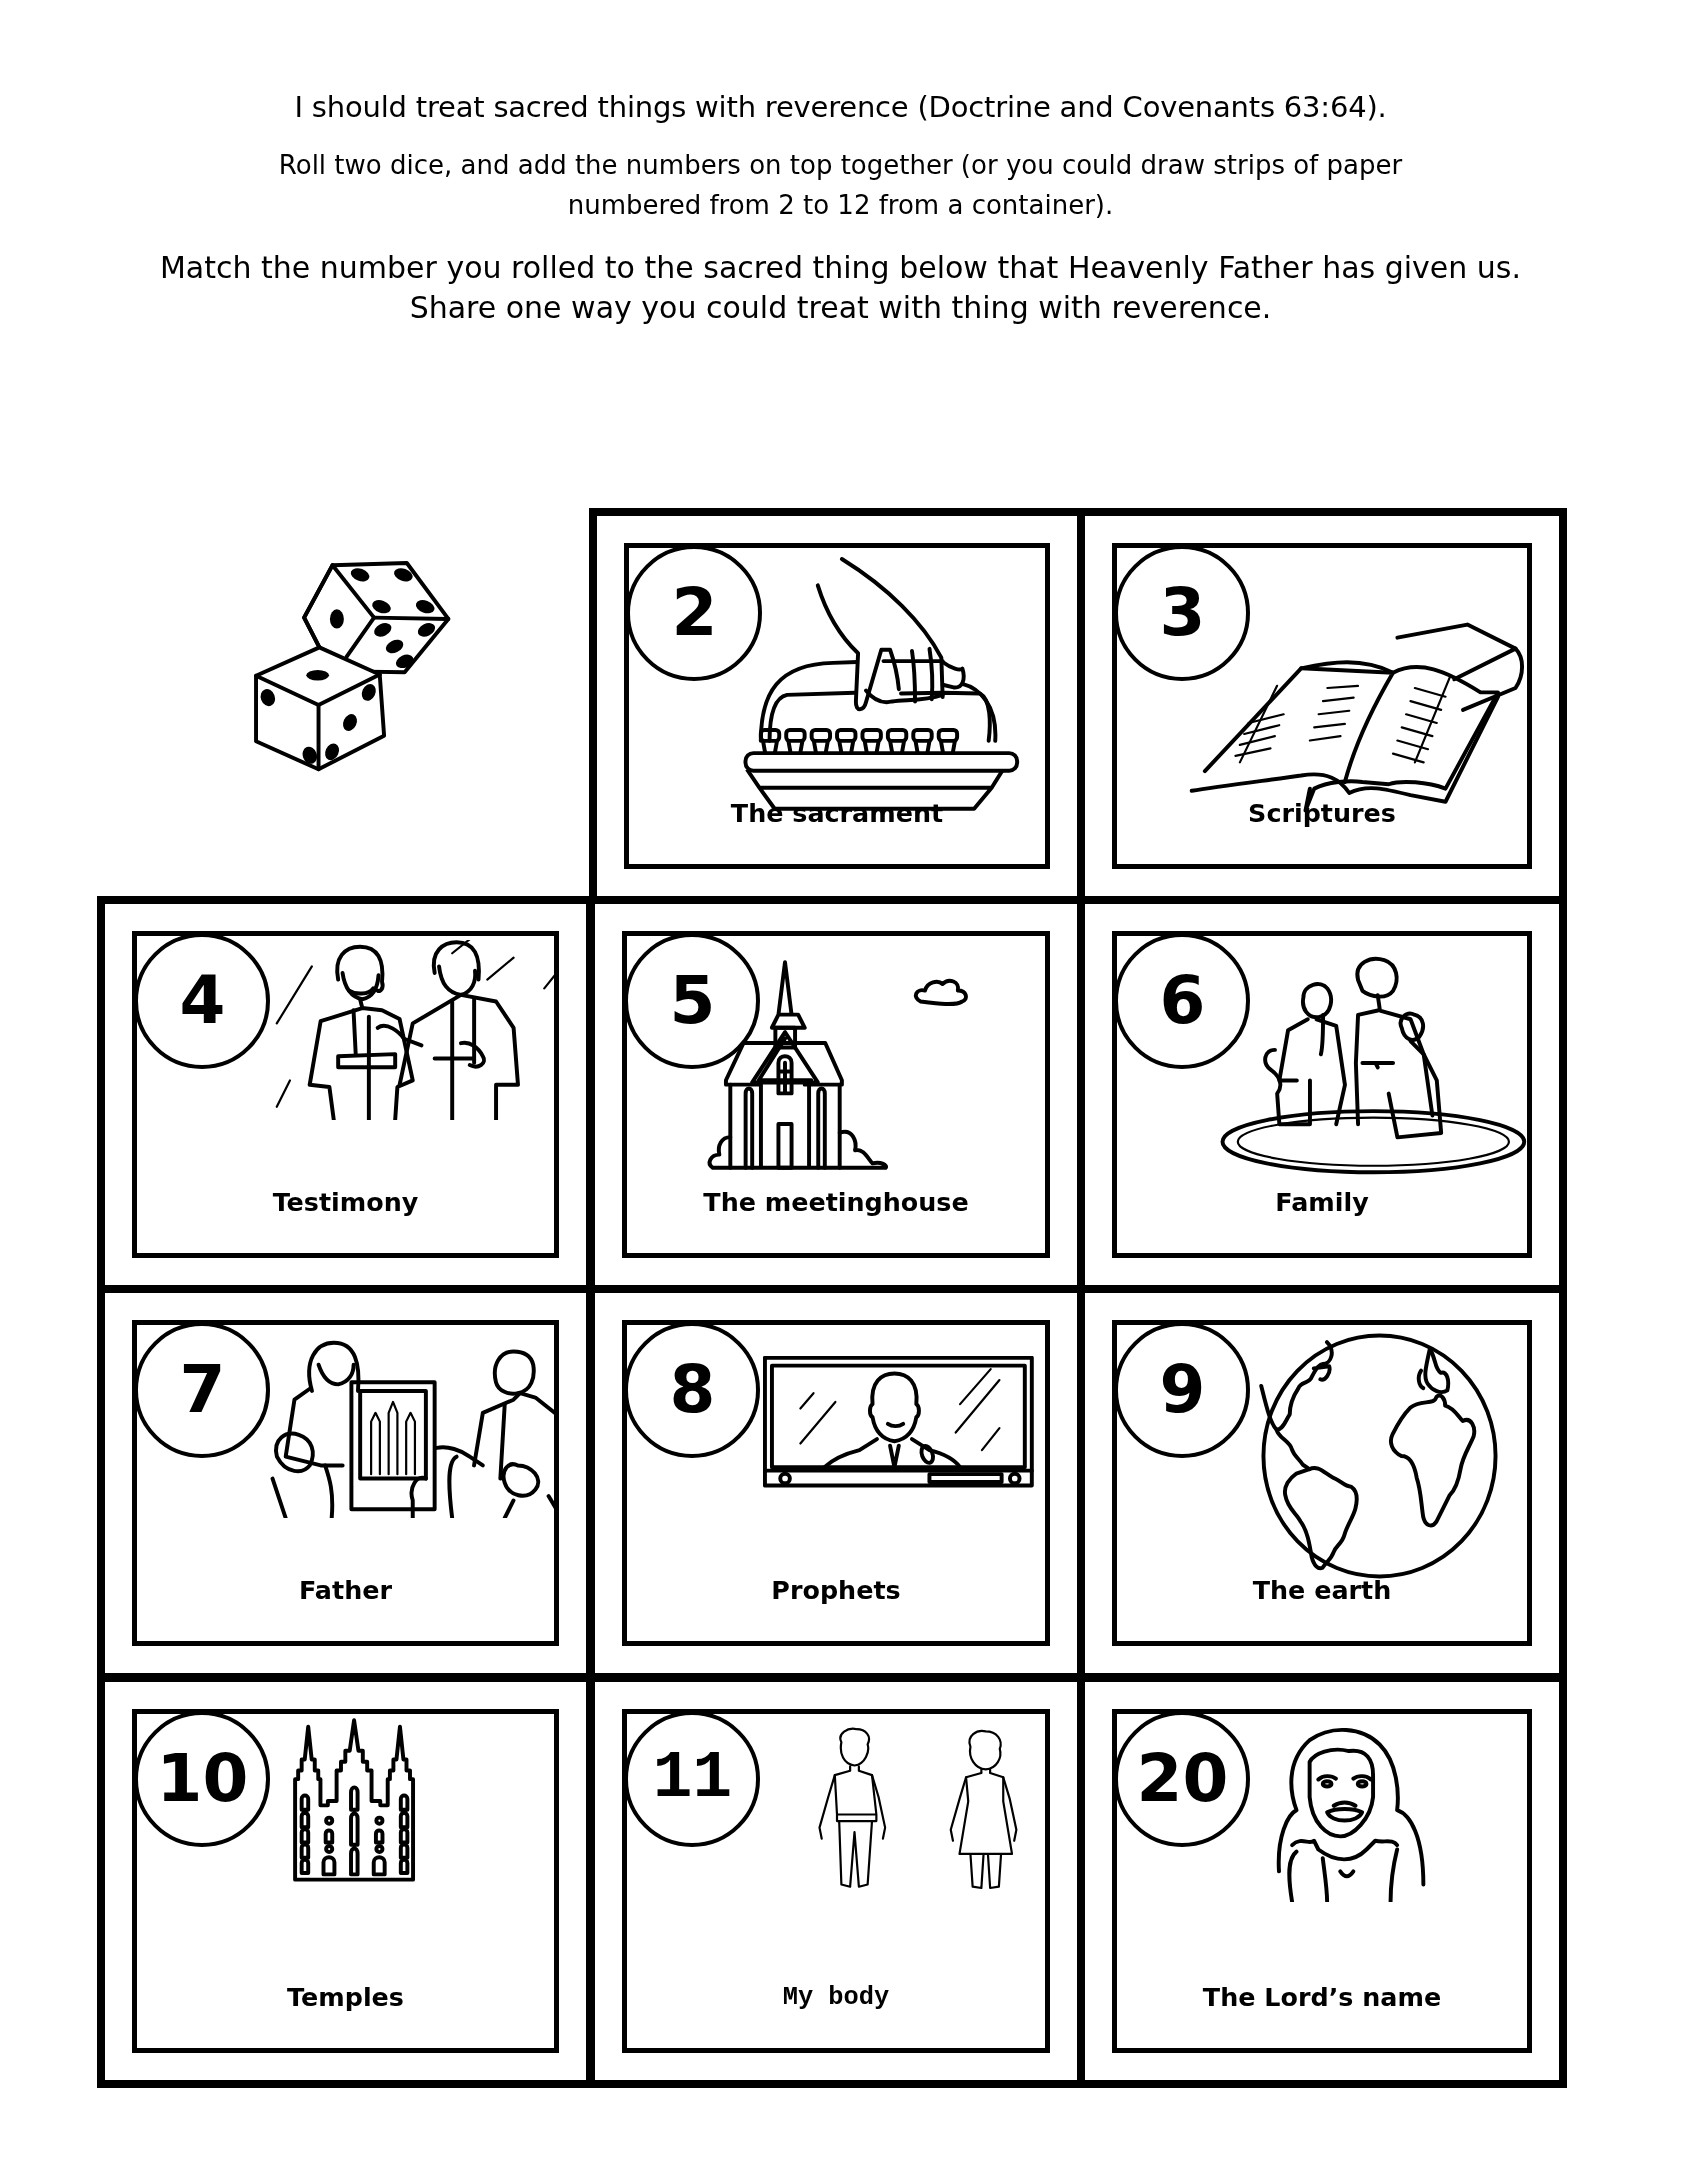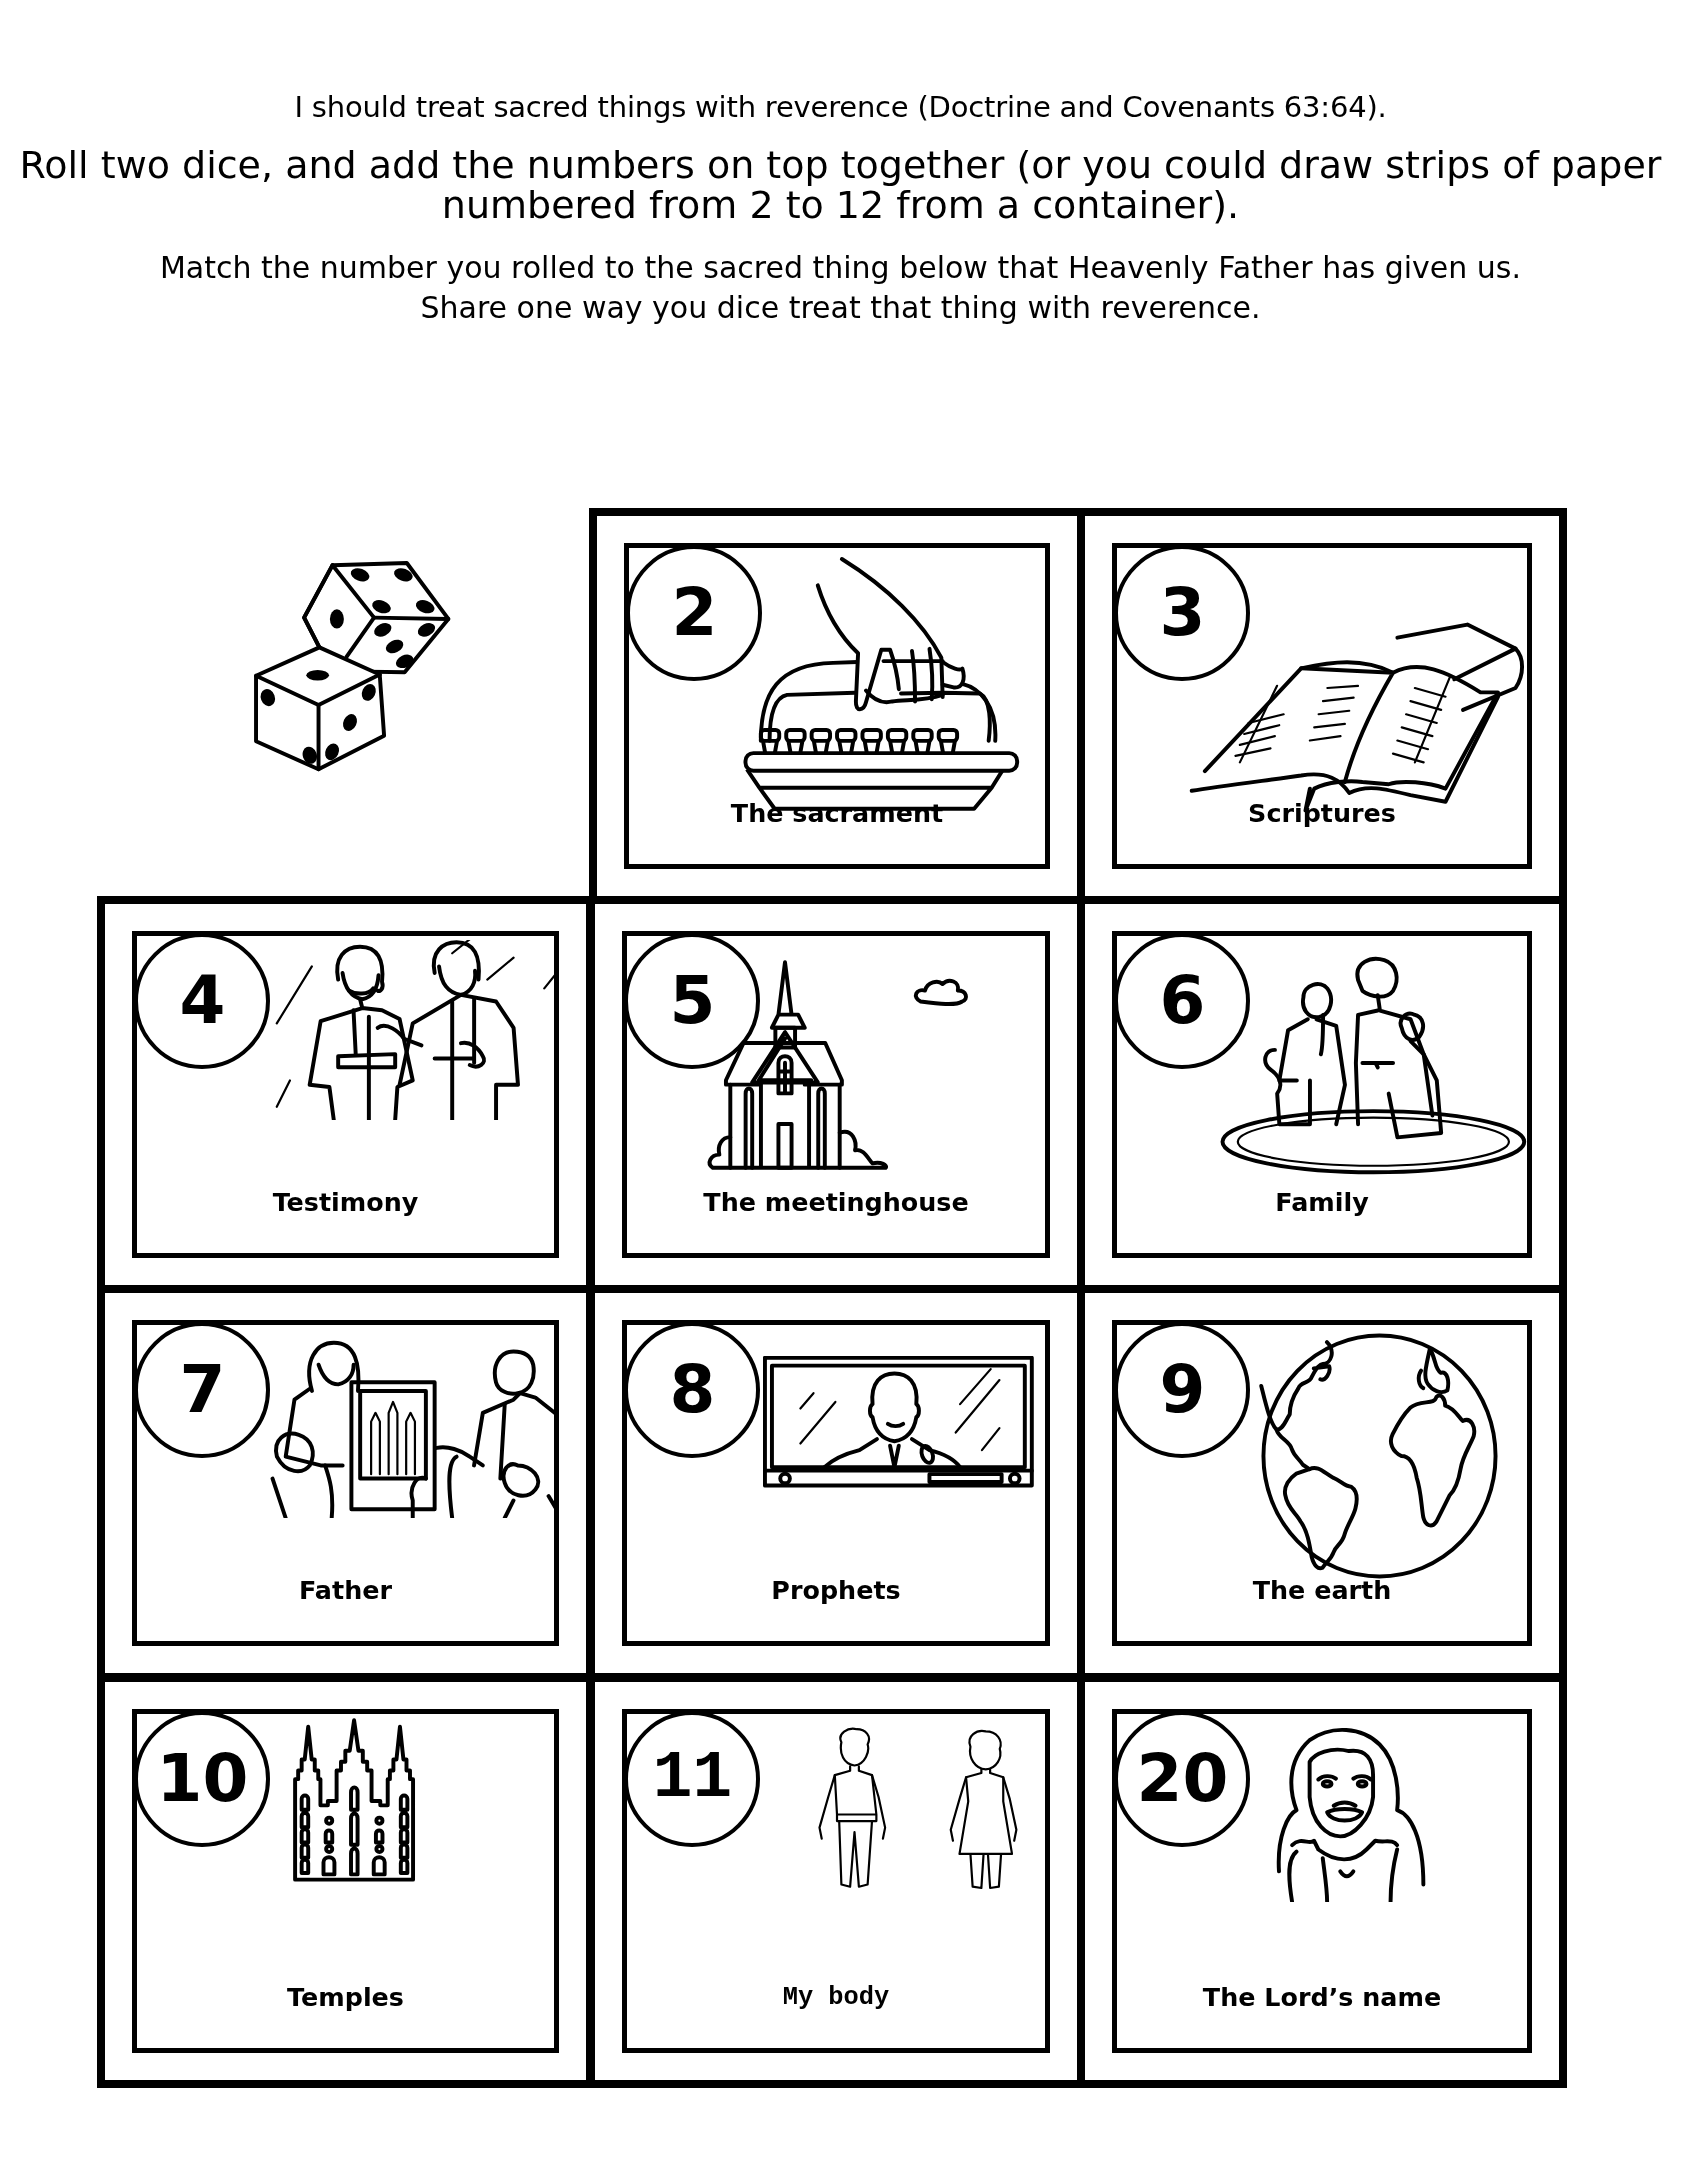--- a/index.html
+++ b/index.html
@@ -1,19 +1,19 @@
 <!DOCTYPE html>
 <html style="font-size:7px"><head>
 <meta charset="utf-8">
 <style>
   html,body{margin:0;padding:0;background:#fff;}
   body{width:1681px;height:2183px;position:relative;overflow:hidden;font-family:"DejaVu Sans","Liberation Sans",sans-serif;color:#000;}
   .header{position:absolute;left:0;top:0;width:1681px;text-align:center;}
   .title{position:absolute;left:0;width:1681px;top:90px;font-size:29px;font-weight:normal;line-height:35px;letter-spacing:-0.2px;}
-  .p1{position:absolute;left:0;width:1681px;top:145px;font-size:38px;line-height:40px;}
+  .p1{position:absolute;left:0;width:1681px;top:145px;font-size:26px;line-height:40px;}
   .p2{position:absolute;left:0;width:1681px;top:248px;font-size:30px;line-height:40px;}
   .grid-cell{position:absolute;box-sizing:border-box;border:8px solid #000;background:#fff;}
   .card{position:absolute;left:27px;top:27px;right:27px;bottom:27px;border:5.3px solid #000;box-sizing:border-box;overflow:hidden;background:#fff;}
   .num-circle{position:absolute;left:-2.6px;top:-2.6px;width:136px;height:136px;border:4.4px solid #000;border-radius:50%;box-sizing:border-box;background:#fff;display:flex;align-items:center;justify-content:center;font-weight:bold;font-size:66px;line-height:1;z-index:2;}
   .card-label{position:absolute;left:0;right:0;bottom:35px;text-align:center;font-weight:bold;font-size:25.4px;line-height:31px;z-index:2;}
   .illus{position:absolute;z-index:1;}
   .illus svg{width:100%;height:100%;display:block;}
   .dice{position:absolute;left:232px;top:541px;width:236px;height:280px;}
   svg .s{fill:none;stroke:#000;stroke-width:9;stroke-linejoin:round;stroke-linecap:round;}
   svg .t{fill:none;stroke:#000;stroke-width:5;stroke-linejoin:round;stroke-linecap:round;}
@@ -24,21 +24,21 @@
 <body>
 
 <div class="header">
   <div class="title">I should treat sacred things with reverence (Doctrine and Covenants 63:64).</div>
   <div class="p1">
     <div>Roll two dice, and add the numbers on top together (or you could draw strips of paper</div>
     <div>numbered from 2 to 12 from a container).</div>
   </div>
   <div class="p2">
     <div>Match the number you rolled to the sacred thing below that Heavenly Father has given us.</div>
-    <div>Share one way you dice treat that thing with reverence.</div>
+    <div>Share one way you could treat with thing with reverence.</div>
   </div>
 </div>
 
 <div class="dice">
   <svg viewBox="0 0 540 640" width="236" height="280">
 
     <g>
       <polygon class="w" points="230,55 400,50 495,178 395,300 265,298 200,243 165,175"></polygon>
       <polyline class="s" points="230,55 165,175 200,243"></polyline>
       <line class="s" x1="230" y1="55" x2="325" y2="175"></line>

